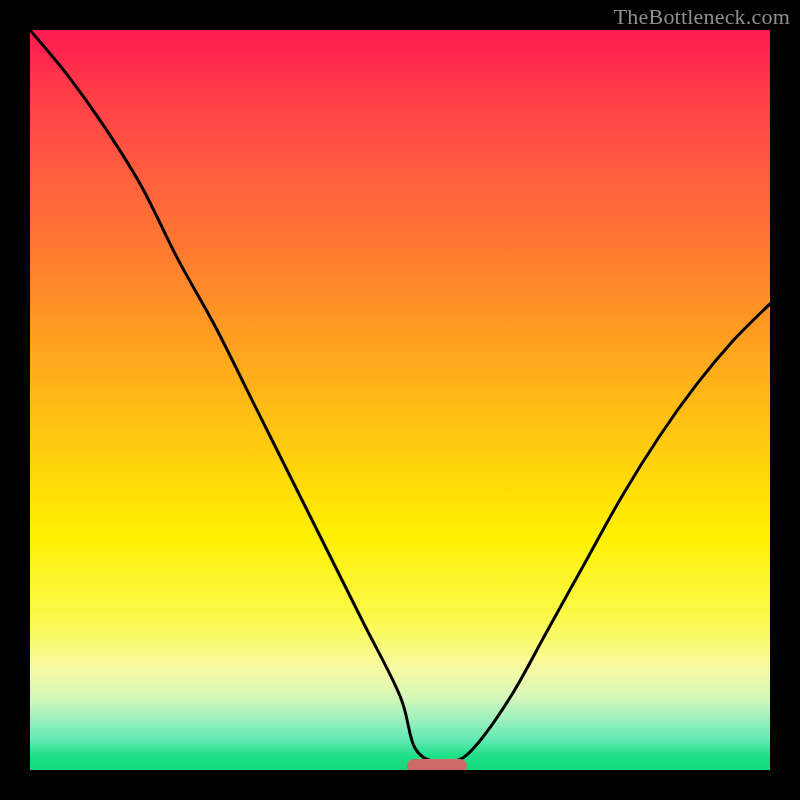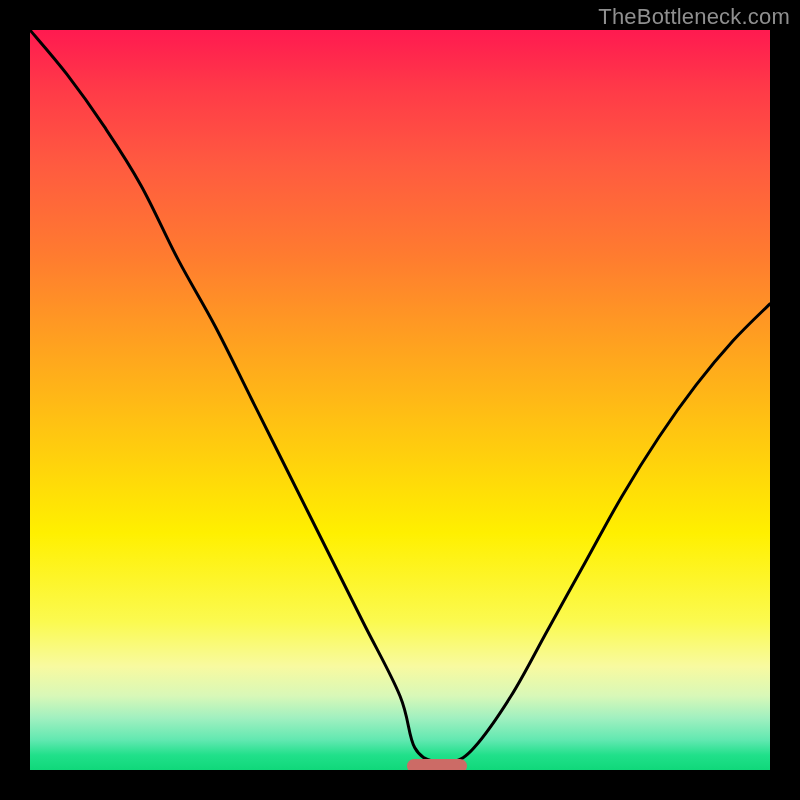--- a/index.html
+++ b/index.html
@@ -53,21 +53,21 @@
   .marker {
     position: absolute;
     background: #cc6b66;
     border-radius: 7px;
   }
   .watermark {
     position: absolute;
     top: 4px;
     right: 10px;
     color: #8f8f8f;
-    font-family: Liberation Sans, sans-serif;
+    font-family: Liberation Serif, serif;
     font-size: 22px;
     letter-spacing: 0.2px;
   }
 </style>
 </head>
 <body>
 
 <div class="frame">
   <div class="watermark">TheBottleneck.com</div>
   <div class="plot">

